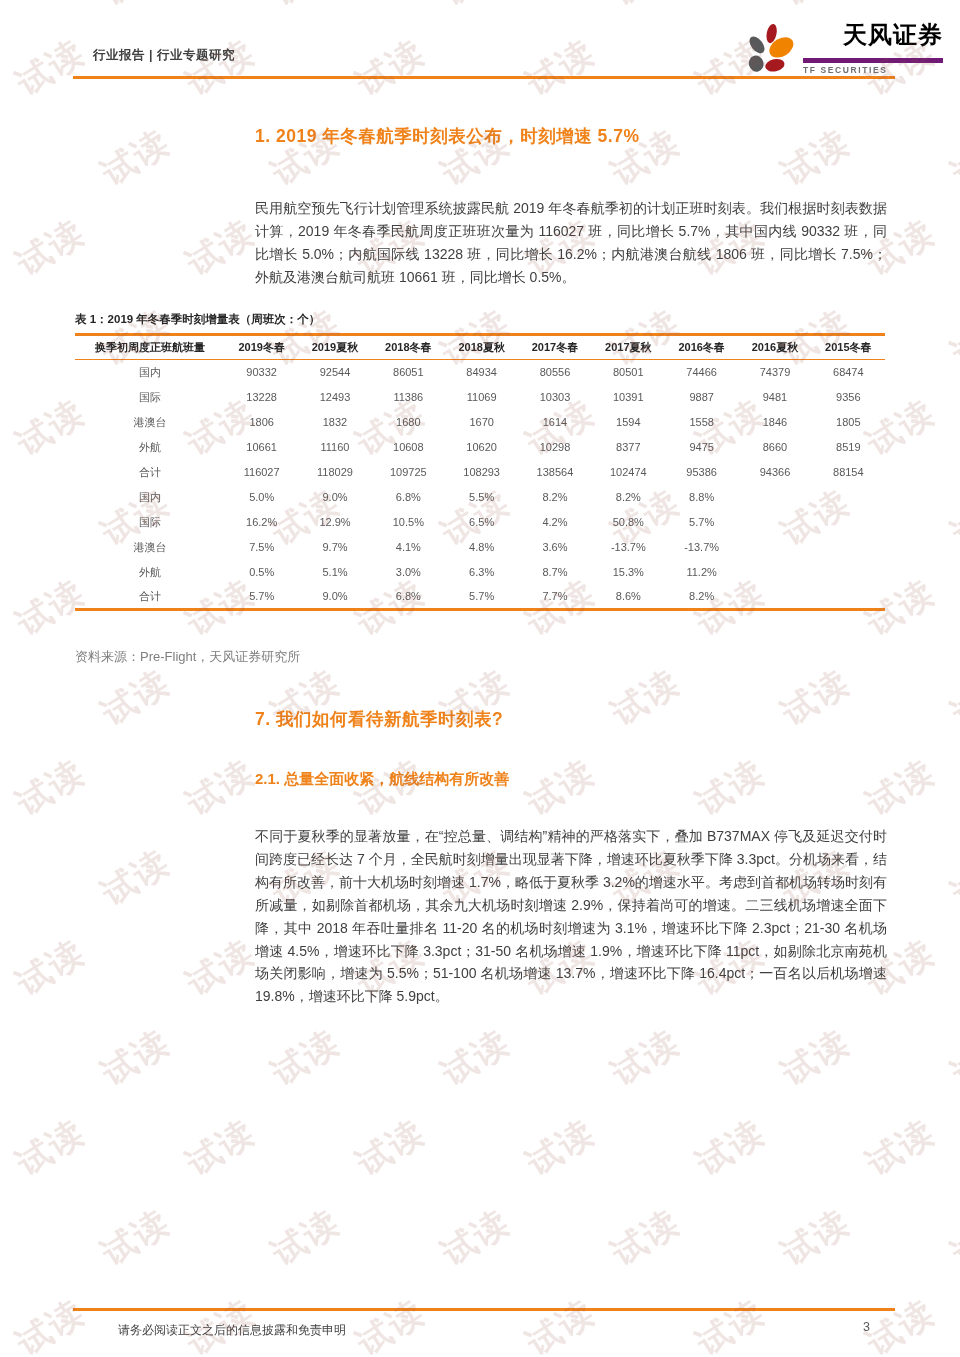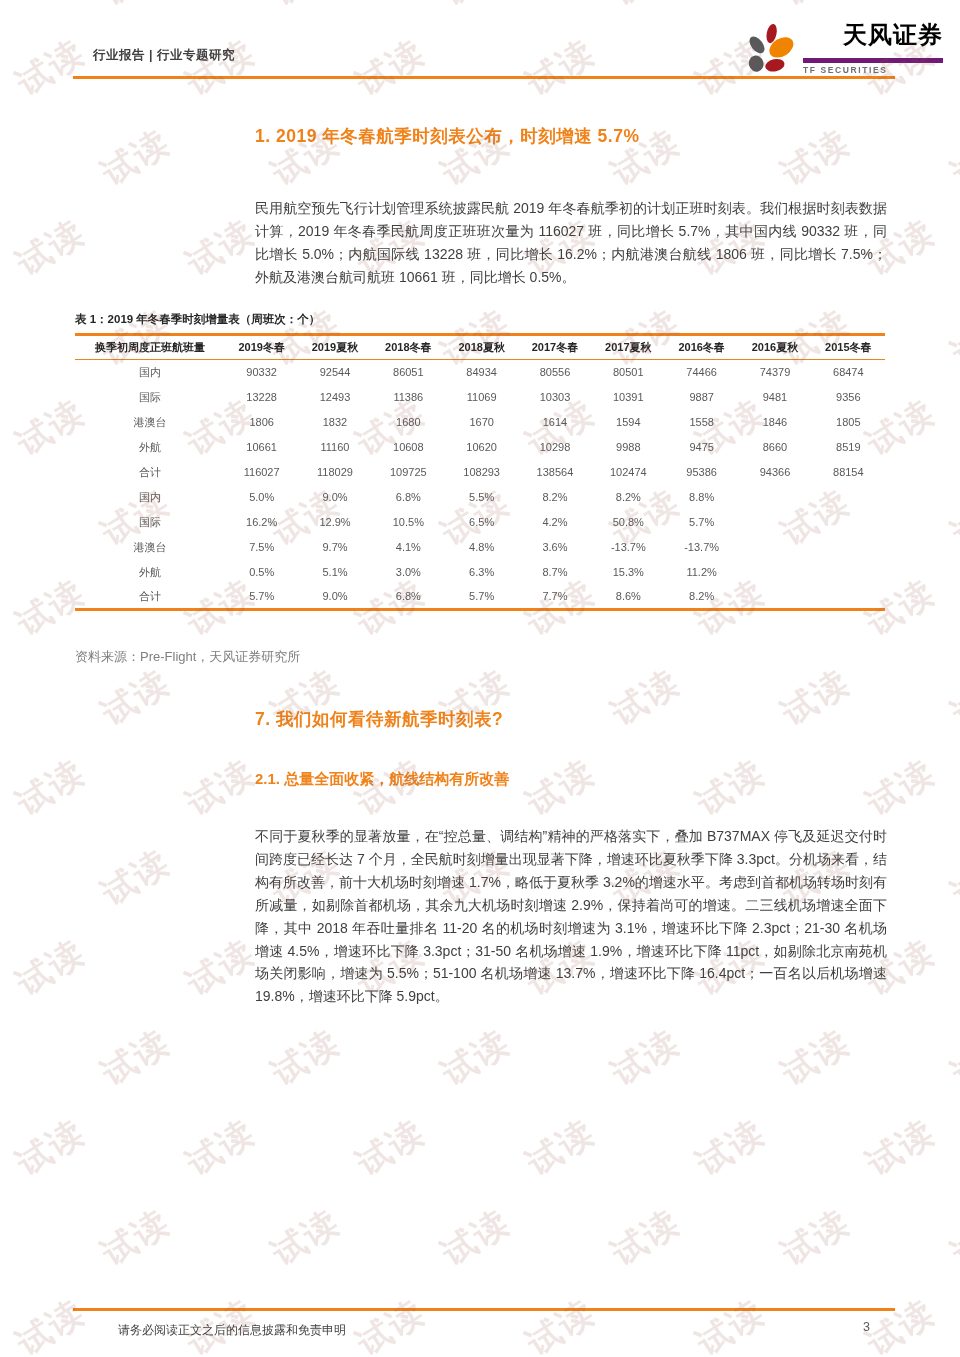--- a/index.html
+++ b/index.html
@@ -124,21 +124,21 @@
           <td>1846</td>
           <td>1805</td>
         </tr>
         <tr class="data">
           <td>外航</td>
           <td>10661</td>
           <td>11160</td>
           <td>10608</td>
           <td>10620</td>
           <td>10298</td>
-          <td>9988</td>
+          <td>8377</td>
           <td>9475</td>
           <td>8660</td>
           <td>8519</td>
         </tr>
         <tr class="data">
           <td>合计</td>
           <td>116027</td>
           <td>118029</td>
           <td>109725</td>
           <td>108293</td>

